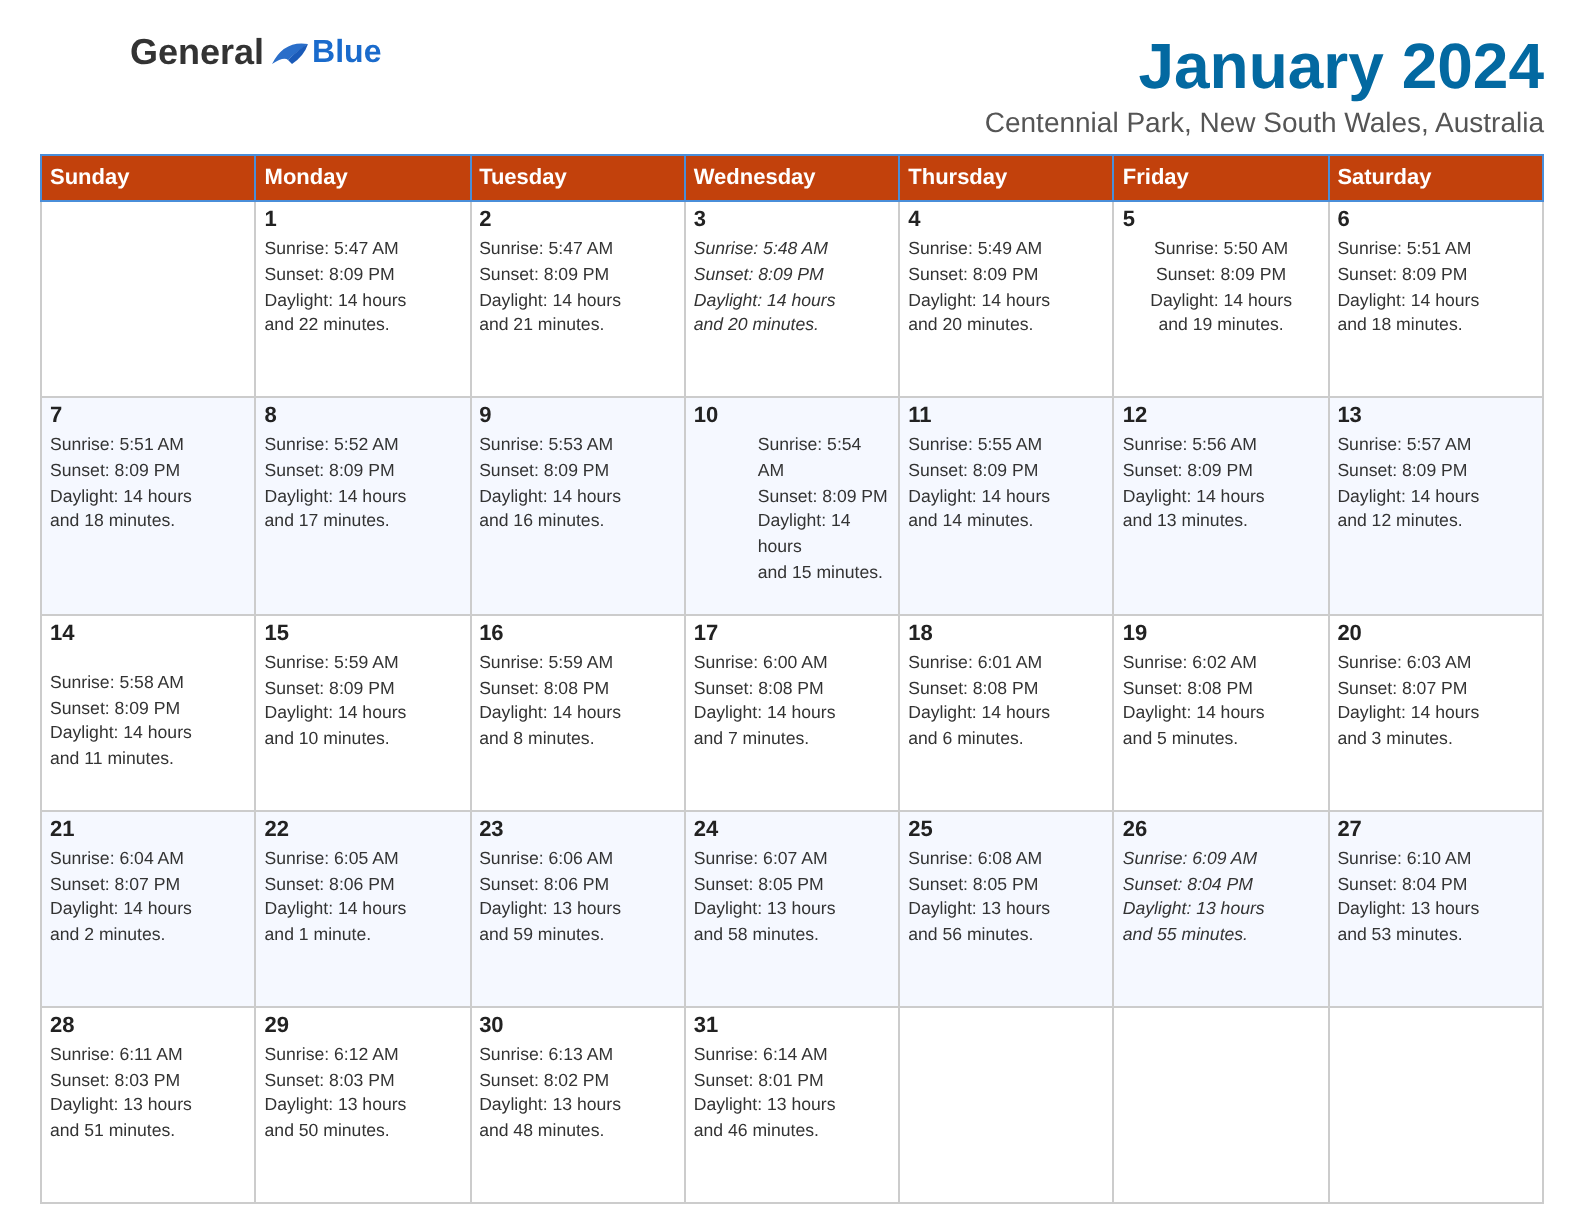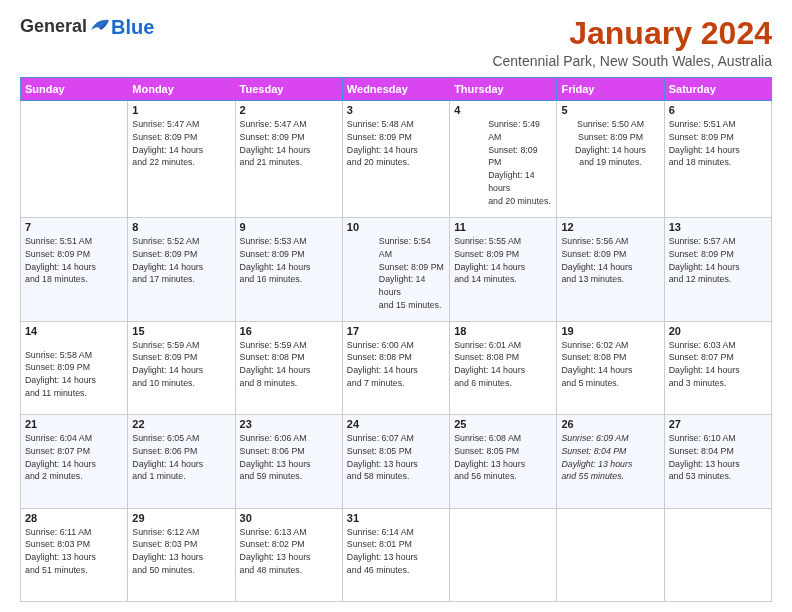--- a/index.html
+++ b/index.html
@@ -23,60 +23,61 @@
       justify-content: space-between;
       margin-bottom: 8px;
     }
     .logo {
       display: flex;
       flex-direction: column;
       align-items: flex-start;
     }
     .logo-text {
       display: flex;
-      align-items: flex-start;
+      align-items: center;
+      margin-left: 45px;
     }
     .logo-general {
       font-size: 18px;
       font-weight: bold;
       color: #333;
     }
     .logo-blue {
-      font-size: 20px;
+      font-size: 16px;
       font-weight: bold;
       color: #1a6bcc;
     }
     .logo-bird {
       width: 22px;
       height: 18px;
       margin-left: 2px;
     }
     .title-block {
       text-align: right;
     }
     .month-title {
       font-size: 32px;
       font-weight: bold;
-      color: #c2410c;
+      color: #0369a1;
       line-height: 1.1;
     }
     .subtitle {
       font-size: 14px;
       color: #555;
       margin-top: 2px;
       text-align: center;
     }
     .calendar {
       width: 100%;
       border-collapse: collapse;
       flex: 1;
       font-size: 9.5px;
     }
     .calendar thead th {
-      background-color: #d946ef;
+      background-color: #c2410c;
       color: #fff;
       font-weight: bold;
       font-size: 11px;
       padding: 5px 4px;
       text-align: left;
       border: 1px solid #4a8ed9;
     }
     .calendar tbody td {
       border: 1px solid #ccc;
       vertical-align: top;
@@ -151,28 +152,28 @@
           </td>
           <td>
             <span class="day-number">2</span>
             <div class="day-info" style="white-space: pre-line;">Sunrise: 5:47 AM
 Sunset: 8:09 PM
 Daylight: 14 hours
 and 21 minutes.</div>
           </td>
           <td>
             <span class="day-number">3</span>
-            <div class="day-info" style="white-space: pre-line;">Sunrise: 5:48 AM
+            <div class="day-info" style="white-space: pre-line; font-style: italic;">Sunrise: 5:48 AM
 Sunset: 8:09 PM
 Daylight: 14 hours
 and 20 minutes.</div>
           </td>
           <td>
             <span class="day-number">4</span>
-            <div class="day-info" style="white-space: pre-line; margin-left: 34px;">Sunrise: 5:49 AM
+            <div class="day-info" style="white-space: pre-line;">Sunrise: 5:49 AM
 Sunset: 8:09 PM
 Daylight: 14 hours
 and 20 minutes.</div>
           </td>
           <td>
             <span class="day-number">5</span>
             <div class="day-info" style="white-space: pre-line; text-align: center;">Sunrise: 5:50 AM
 Sunset: 8:09 PM
 Daylight: 14 hours
 and 19 minutes.</div>

